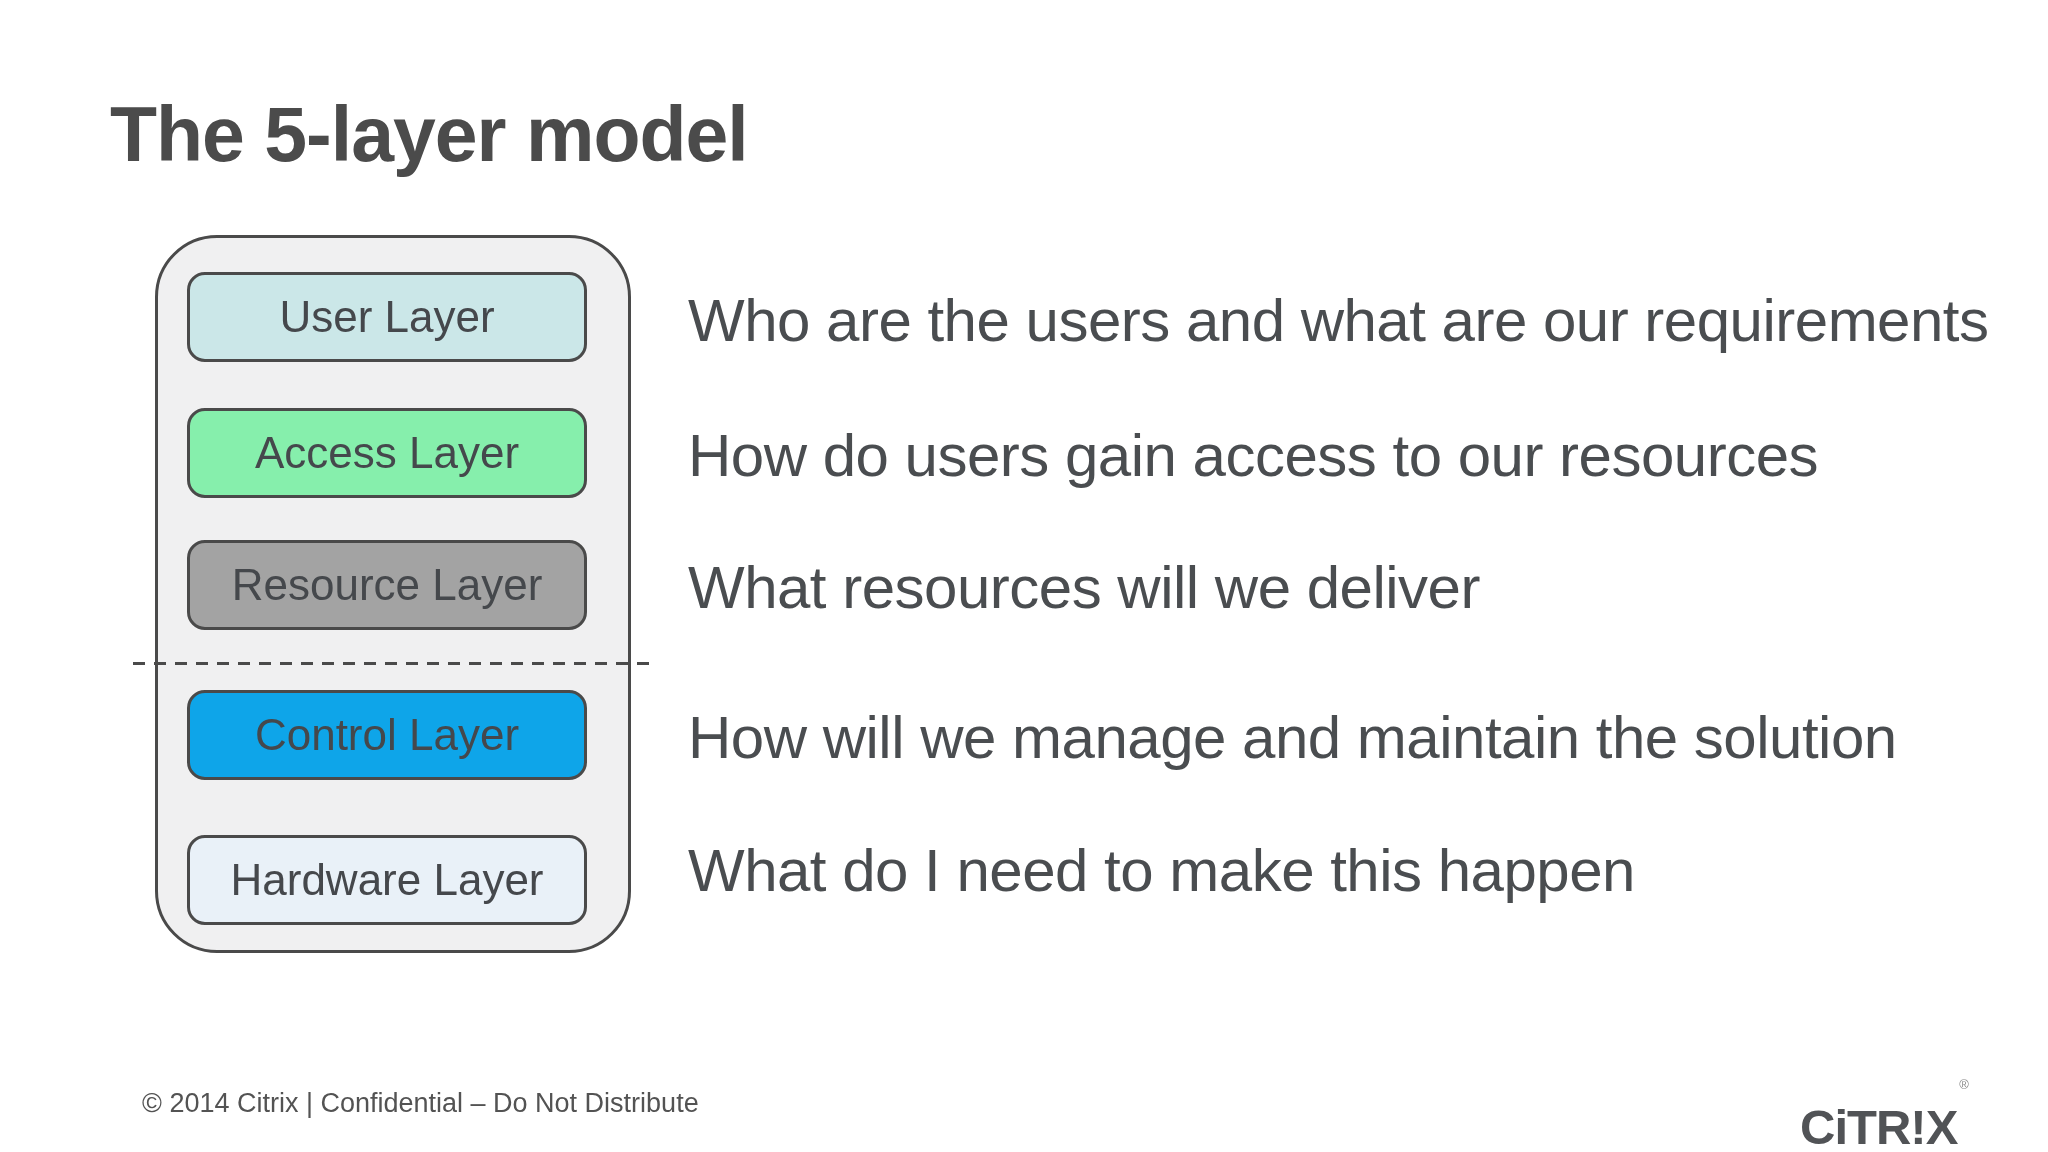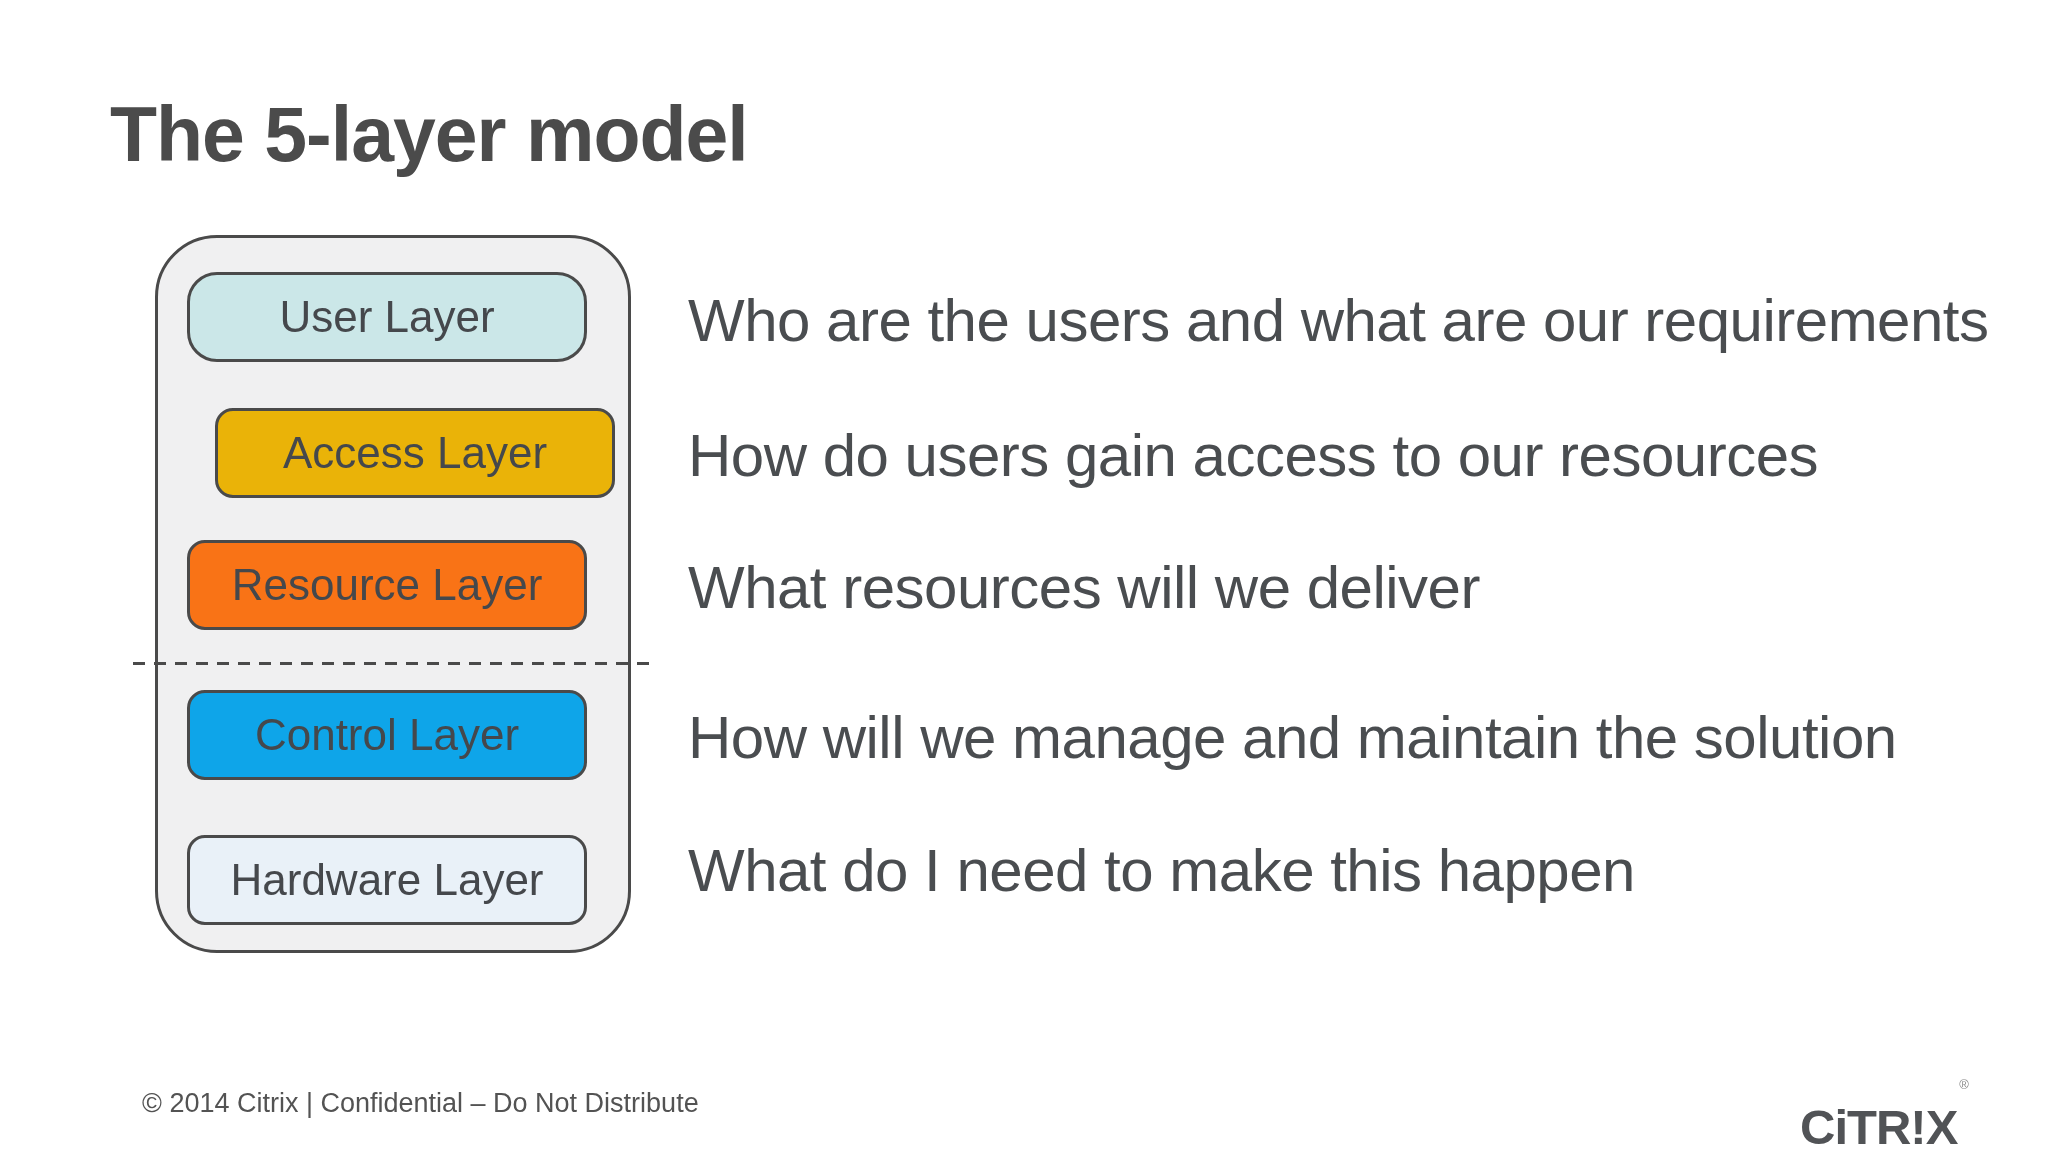--- a/index.html
+++ b/index.html
@@ -75,27 +75,27 @@
   }
 </style>
 </head>
 <body>
 
 <div class="slide">
 
   <div class="title">The 5-layer model</div>
 
   <div class="stack">
-    <div class="layer-box l0" style="background-color: rgb(203, 231, 232); border-radius: 30px;">
+    <div class="layer-box l0" style="background-color: rgb(203, 231, 232);">
       <span>User Layer</span>
     </div>
-    <div class="layer-box l1" style="background-color: #eab308; margin-left: 28px;">
+    <div class="layer-box l1" style="background-color: #86efac;">
       <span>Access Layer</span>
     </div>
-    <div class="layer-box l2" style="background-color: #f97316;">
+    <div class="layer-box l2" style="background-color: #a3a3a3;">
       <span>Resource Layer</span>
     </div>
     <div class="divider"></div>
     <div class="layer-box l3" style="background-color: #0ea5e9;">
       <span>Control Layer</span>
     </div>
     <div class="layer-box l4" style="background-color: rgb(233, 241, 248);">
       <span>Hardware Layer</span>
     </div>
   </div>

